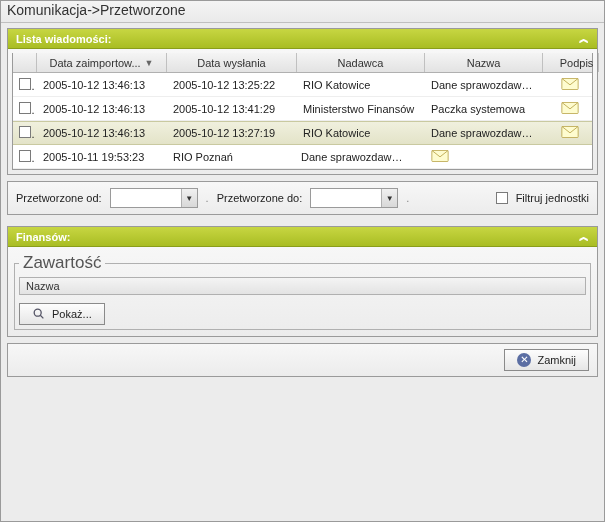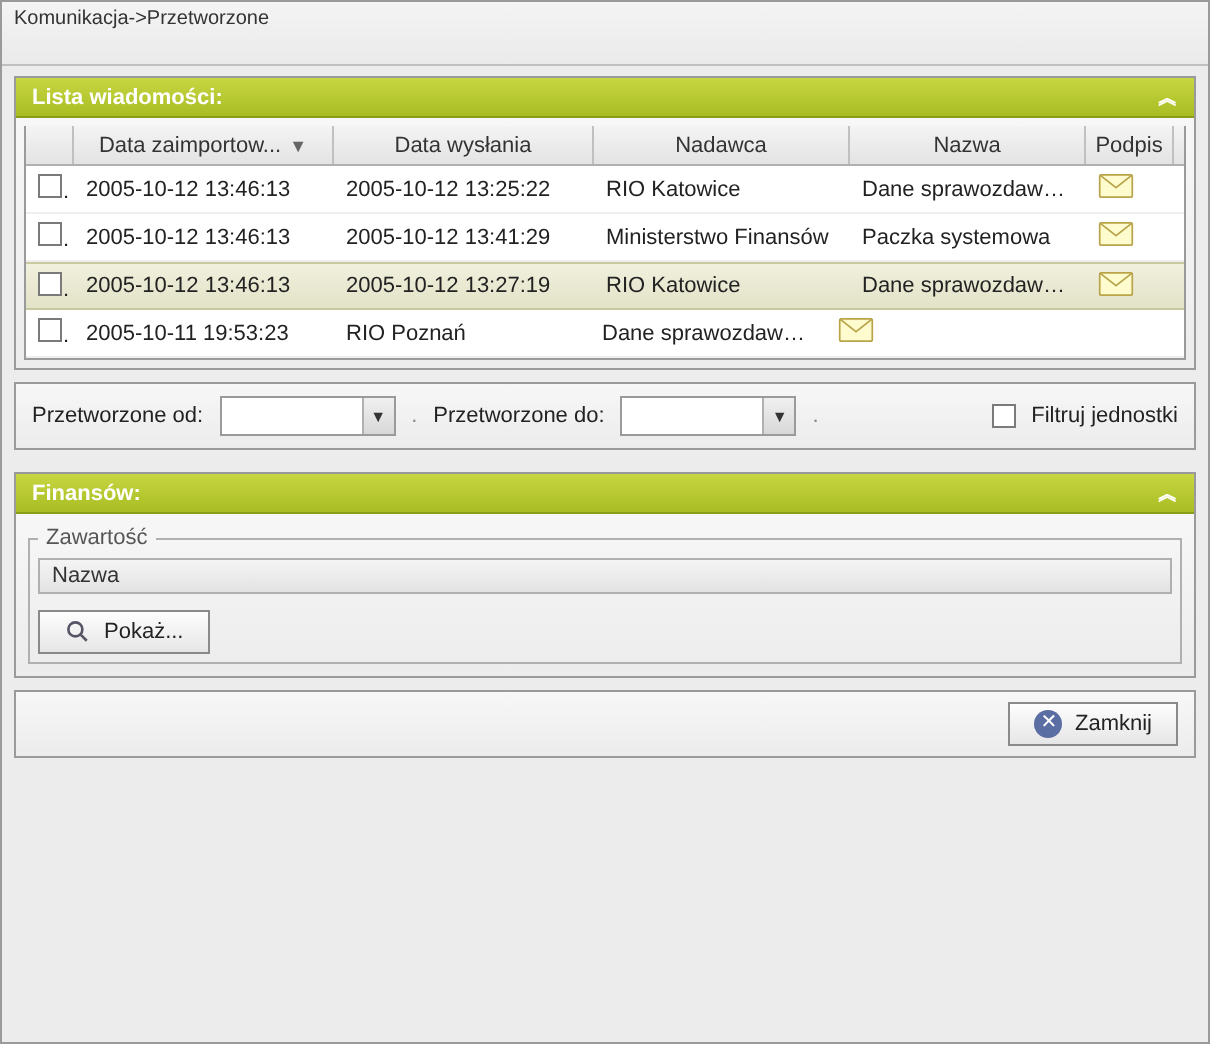--- a/index.html
+++ b/index.html
@@ -12,25 +12,25 @@
     height: 522px;
     color: #222;
   }
   .window {
     width: 605px; height: 522px;
     background: #ececec;
     border: 1px solid #9a9a9a;
     display: flex; flex-direction: column;
   }
   .titlebar {
-    height: 32px;
+    height: 22px;
     background: linear-gradient(#f4f4f4,#eaeaea);
     border-bottom: 1px solid #bfbfbf;
     padding: 2px 6px;
-    font-size: 10px;
+    font-size: 14px;
     color: #333;
     line-height: 14px;
   }
   .panel {
     margin: 5px 6px 0 6px;
     border: 1px solid #9a9a9a;
   }
   .panel-header {
     background: linear-gradient(#c7d642,#a9bd23);
     color: #fff;
@@ -70,21 +70,21 @@
     white-space:nowrap;
     overflow:hidden;
     text-overflow:ellipsis;
     display:flex; align-items:center; gap:4px;justify-content:center;
   }
   .c-chk{ width:24px; flex:0 0 24px; }
   .c-imp{ width:130px; flex:0 0 130px; }
   .c-sent{ width:130px; flex:0 0 130px; }
   .c-snd{ width:128px; flex:0 0 128px; }
   .c-name{ width:118px; flex:0 0 118px; }
-  .c-sig{ width:44px; flex:0 0 44px; }
+  .c-sig{ width:44px; flex:0 0 44px;margin-left:12px; }
   .row {
     display:flex;
     height:24px;
     align-items:center;
     border-bottom:1px solid #eee;
     background:#fff;
   }
   .row.sel {
     background: linear-gradient(#f0f0de,#e3e3c8);
     border-top:1px solid #c9c9a0;
@@ -124,21 +124,21 @@
     border-left:1px solid #b0b0b0;
     display:flex; align-items:center; justify-content:center;
     font-size:8px; color:#333;
   }
   .dotsep { color:#888; }
 
   fieldset.zaw {
     border:1px solid #b0b0b0;
     margin:0; padding:4px;
   }
-  fieldset.zaw legend { color:#555; padding:0 4px; font-size:11px; }
+  fieldset.zaw legend { color:#555; padding:0 4px; font-size:17px; }
   .listhead {
     background: linear-gradient(#f4f4f4,#e3e3e3);
     border:1px solid #b0b0b0;
     padding:2px 6px;
     color:#333;
   }
   .listbox {
     border:1px solid #b0b0b0;
     border-top:none;
     background:#fff;

